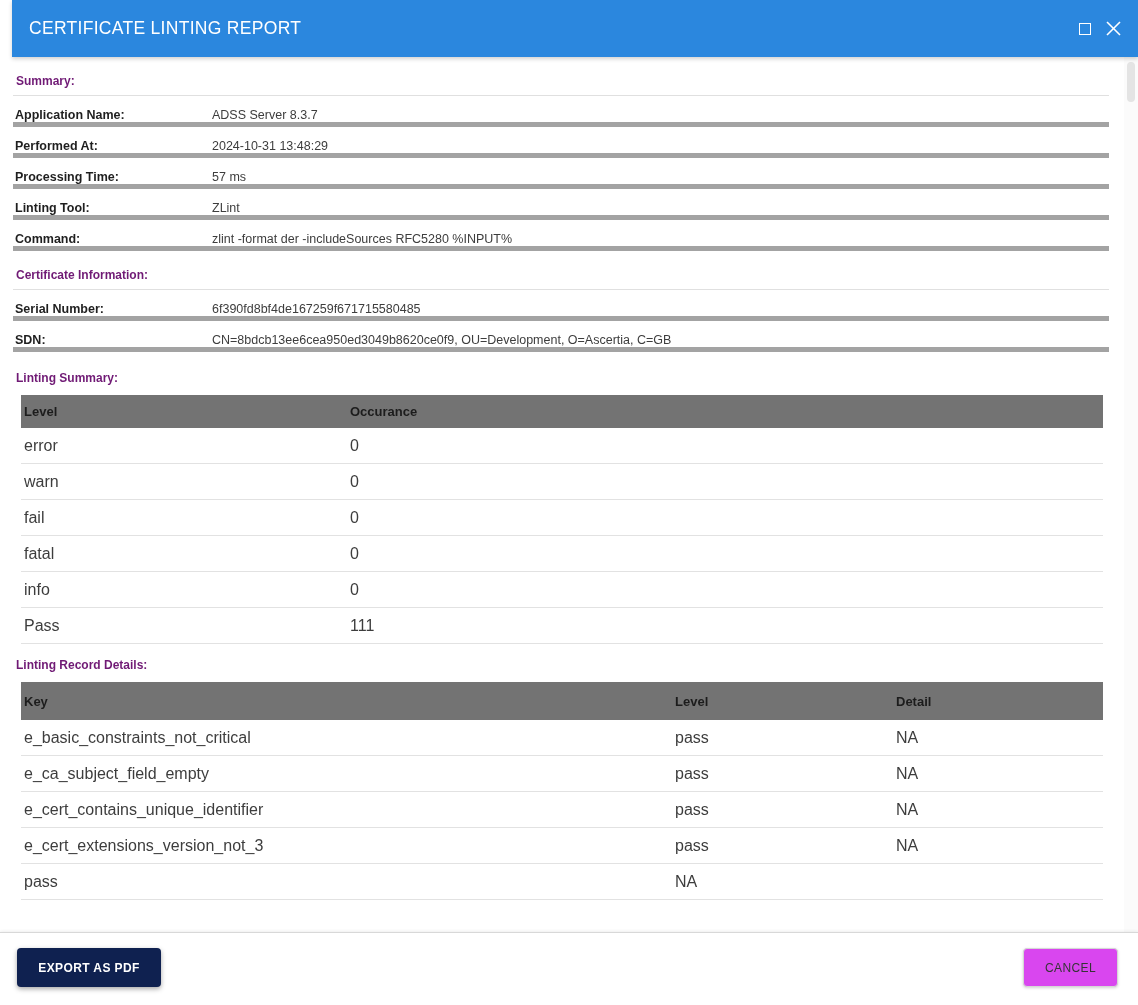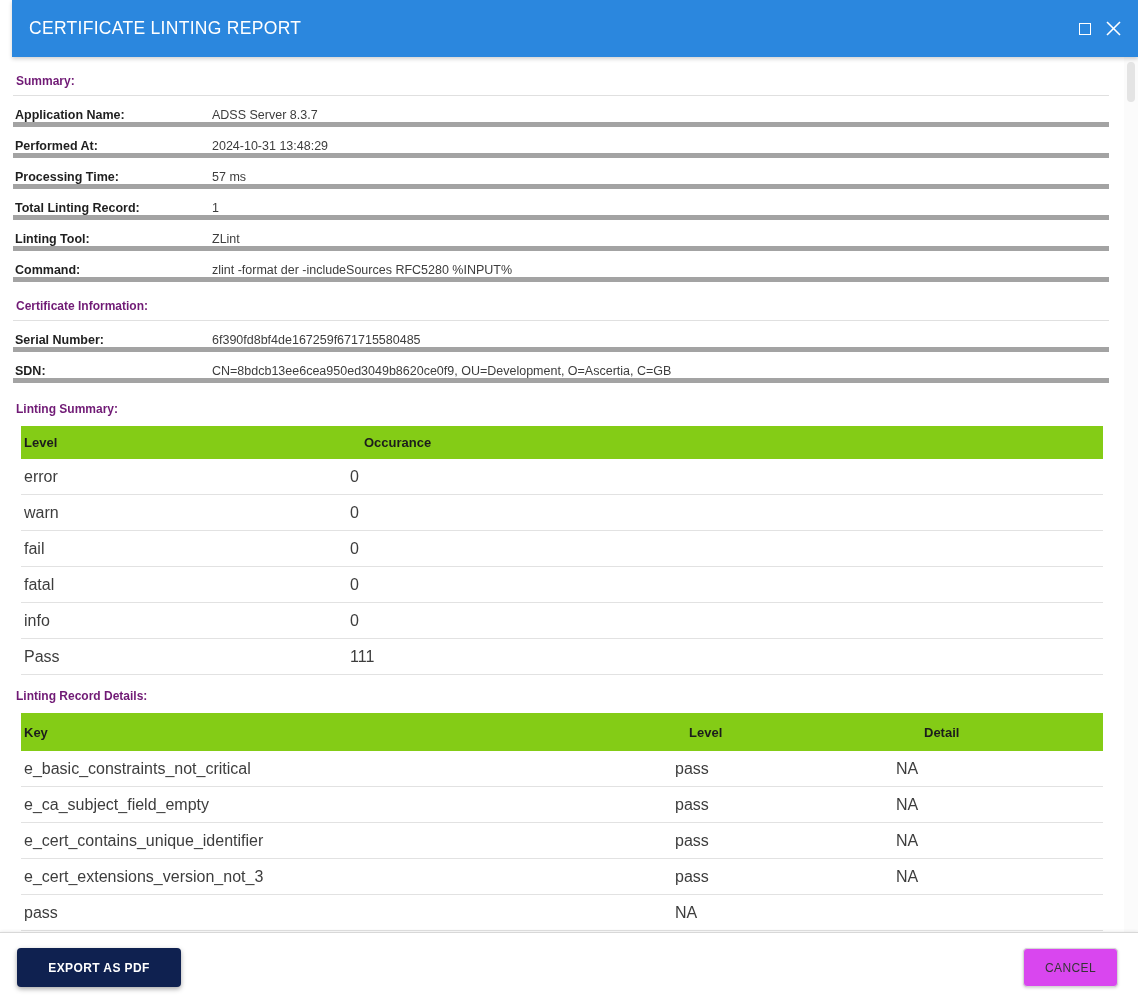--- a/index.html
+++ b/index.html
@@ -22,39 +22,39 @@
   h2.sec { font-size:12px; font-weight:700; color:#701a75; }
 
   .kv-section { margin:0 15px 0 13px; }
   .kv-section h2 { padding:17px 0 7px 3px; border-bottom:1px solid #e0e0e0; }
   .kv-row { display:flex; align-items:flex-end; height:31px; border-bottom:5px solid #a3a3a3; }
   .kv-label { width:199px; padding-left:2px; font-size:12.5px; font-weight:700; color:#1f1f1f; }
   .kv-value { font-size:12.5px; color:#3d3d3d; }
 
   .tbl-section h2 { padding:19px 0 10px 16px; }
   .tbl { margin:0 21px; }
-  .t-head { display:grid; align-items:center; background:#84cc16; height:33px;
-            font-size:13px; font-weight:700; color:#1c1c1c;gap:14px; }
+  .t-head { display:grid; align-items:center; background:#737373; height:33px;
+            font-size:13px; font-weight:700; color:#1c1c1c; }
   .t-row  { display:grid; align-items:center; height:36px; border-bottom:1px solid #e2e2e2;
             font-size:16px; color:#3d3d3d; background:#fff; }
   .cols-2 { grid-template-columns:326px 1fr; }
   .cols-3 { grid-template-columns:651px 221px 1fr; }
   .t-cell { padding-left:3px; overflow:hidden; white-space:nowrap; }
 
   
   .vscroll { position:absolute; top:57px; right:0; bottom:73px; width:14px; background:#fbfbfb; }
   .vthumb  { position:absolute; top:5px; left:3px; width:8px; height:40px; background:#e4e4e4; border-radius:4px; }
 
   
   .ftr { position:absolute; left:0; right:0; bottom:0; height:73px; background:#fff;
          border-top:1px solid #d8d8d8; box-shadow:0 -1px 3px rgba(0,0,0,.07); z-index:6; }
   .btn { position:absolute; top:15px; height:39px; border:none; border-radius:4px;
          font-family:"Liberation Sans", sans-serif; font-size:12px; font-weight:700;
          letter-spacing:.4px; cursor:pointer; }
-  .btn-export { left:17px; width:164px; background:#0f2150; color:#fff;
+  .btn-export { left:17px; width:144px; background:#0f2150; color:#fff;
                 box-shadow:0 2px 5px rgba(0,0,0,.35); }
   .btn-cancel { right:20px; width:95px; background:#d946ef; color:#353535;
                 border:1px solid #d6d6d6; box-shadow:0 1px 3px rgba(0,0,0,.18); font-weight:500; }
 </style>
 </head>
 <body>
 
 <div class="dialog">
 
   <div class="hdr">
@@ -76,24 +76,20 @@
         <span class="kv-label">Application Name:</span>
         <span class="kv-value">ADSS Server 8.3.7</span>
       </div>
       <div class="kv-row">
         <span class="kv-label">Performed At:</span>
         <span class="kv-value">2024-10-31 13:48:29</span>
       </div>
       <div class="kv-row">
         <span class="kv-label">Processing Time:</span>
         <span class="kv-value">57 ms</span>
-      </div>
-      <div class="kv-row">
-        <span class="kv-label">Total Linting Record:</span>
-        <span class="kv-value">1</span>
       </div>
       <div class="kv-row">
         <span class="kv-label">Linting Tool:</span>
         <span class="kv-value">ZLint</span>
       </div>
       <div class="kv-row">
         <span class="kv-label">Command:</span>
         <span class="kv-value">zlint -format der -includeSources RFC5280 %INPUT%</span>
       </div>
     </section>

